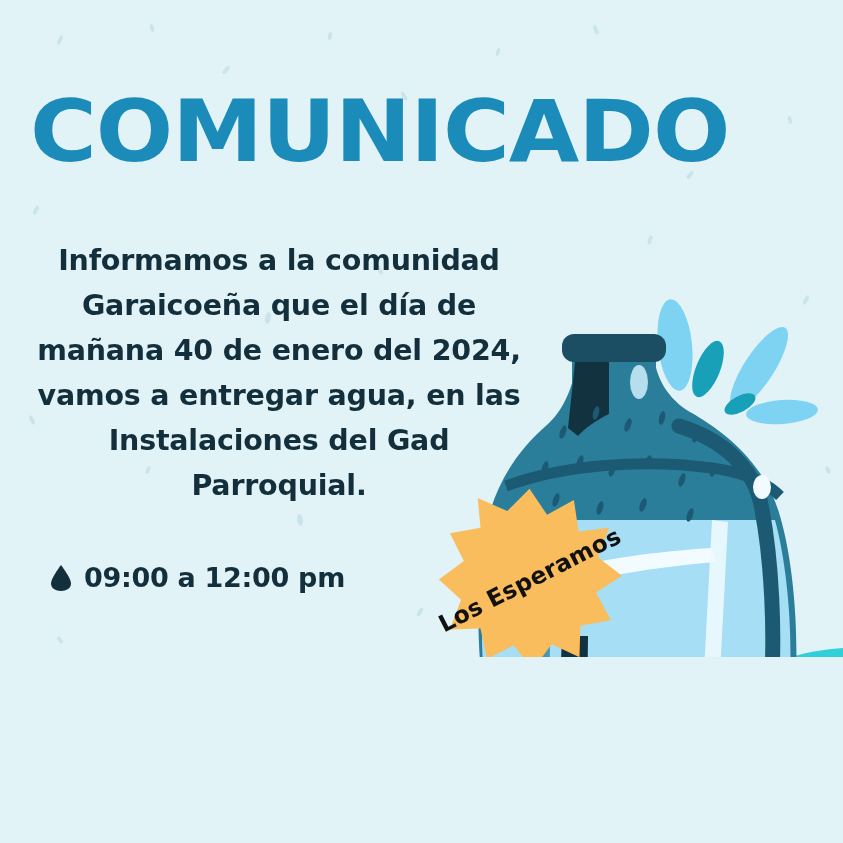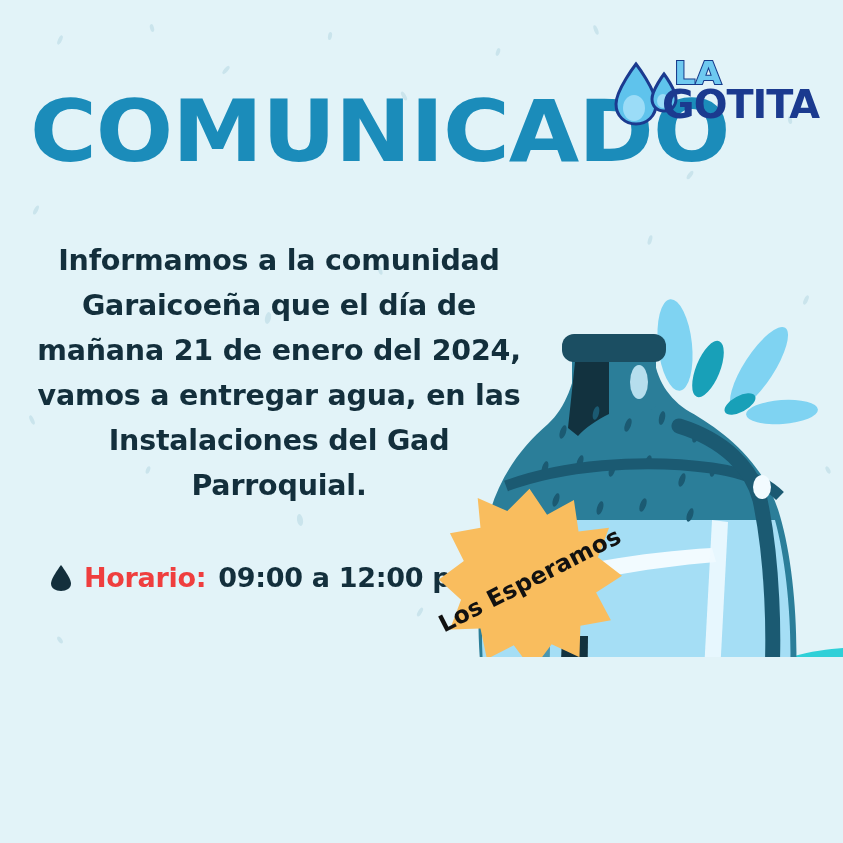--- a/index.html
+++ b/index.html
@@ -200,40 +200,27 @@
       <ellipse cx="210" cy="666" rx="2" ry="5" transform="rotate(15 210 666)"></ellipse>
       <ellipse cx="340" cy="690" rx="2" ry="4" transform="rotate(-20 340 690)"></ellipse>
       <ellipse cx="806" cy="300" rx="2" ry="5" transform="rotate(26 806 300)"></ellipse>
       <ellipse cx="828" cy="470" rx="2" ry="4" transform="rotate(-28 828 470)"></ellipse>
       <ellipse cx="650" cy="240" rx="2" ry="5" transform="rotate(16 650 240)"></ellipse>
     </g>
   </svg>
 
   <div id="title">COMUNICADO</div>
 
-  <div id="logo">
-    <svg width="70" height="80" viewBox="0 0 70 80" style="position:absolute;left:0;top:0;">
-
-      <path d="M24,8 C24,8 44,34 44,48 C44,60 35,68 24,68 C13,68 4,60 4,48 C4,34 24,8 24,8 Z" fill="#5fc3ec" stroke="#1b3a8f" stroke-width="3"></path>
-      <ellipse cx="22" cy="52" rx="11" ry="13" fill="#9bdcf7"></ellipse>
-
-      <path d="M52,18 C52,18 64,34 64,43 C64,50 59,55 52,55 C45,55 40,50 40,43 C40,34 52,18 52,18 Z" fill="#5fc3ec" stroke="#1b3a8f" stroke-width="3"></path>
-      <ellipse cx="51" cy="45" rx="6" ry="7" fill="#9bdcf7"></ellipse>
-    </svg>
-    <div class="wordla">LA</div>
-    <div class="wordgotita">GOTITA</div>
-  </div>
-
-  <div id="body-copy">Informamos a la comunidad Garaicoeña que el día de mañana 21 de enero del 2024, vamos a entregar agua, en las Instalaciones del Gad Parroquial.</div>
+
+  <div id="body-copy">Informamos a la comunidad Garaicoeña que el día de mañana 40 de enero del 2024, vamos a entregar agua, en las Instalaciones del Gad Parroquial.</div>
 
   <div id="horario">
     <svg width="22" height="28" viewBox="0 0 22 28">
       <path d="M11,1 C11,1 21,14 21,19.5 C21,24.2 16.5,27 11,27 C5.5,27 1,24.2 1,19.5 C1,14 11,1 11,1 Z" fill="#132f3c"></path>
     </svg>
-    <span class="lbl">Horario:</span>
     <span class="val">09:00 a 12:00 pm</span>
   </div>
 
   <div id="badge">
     <svg width="185" height="185" viewBox="0 0 200 200" style="position:absolute;left:0;top:0;">
       <polygon fill="#f9bd5e" points="
         100,2 119,30 148,14 153,48 186,44 174,76 200,96 172,114
         188,144 155,150 154,184 124,170 103,198 83,171 54,186 47,153
         14,154 26,122 2,100 29,80 14,50 47,44 44,12 76,26"></polygon>
     </svg>

